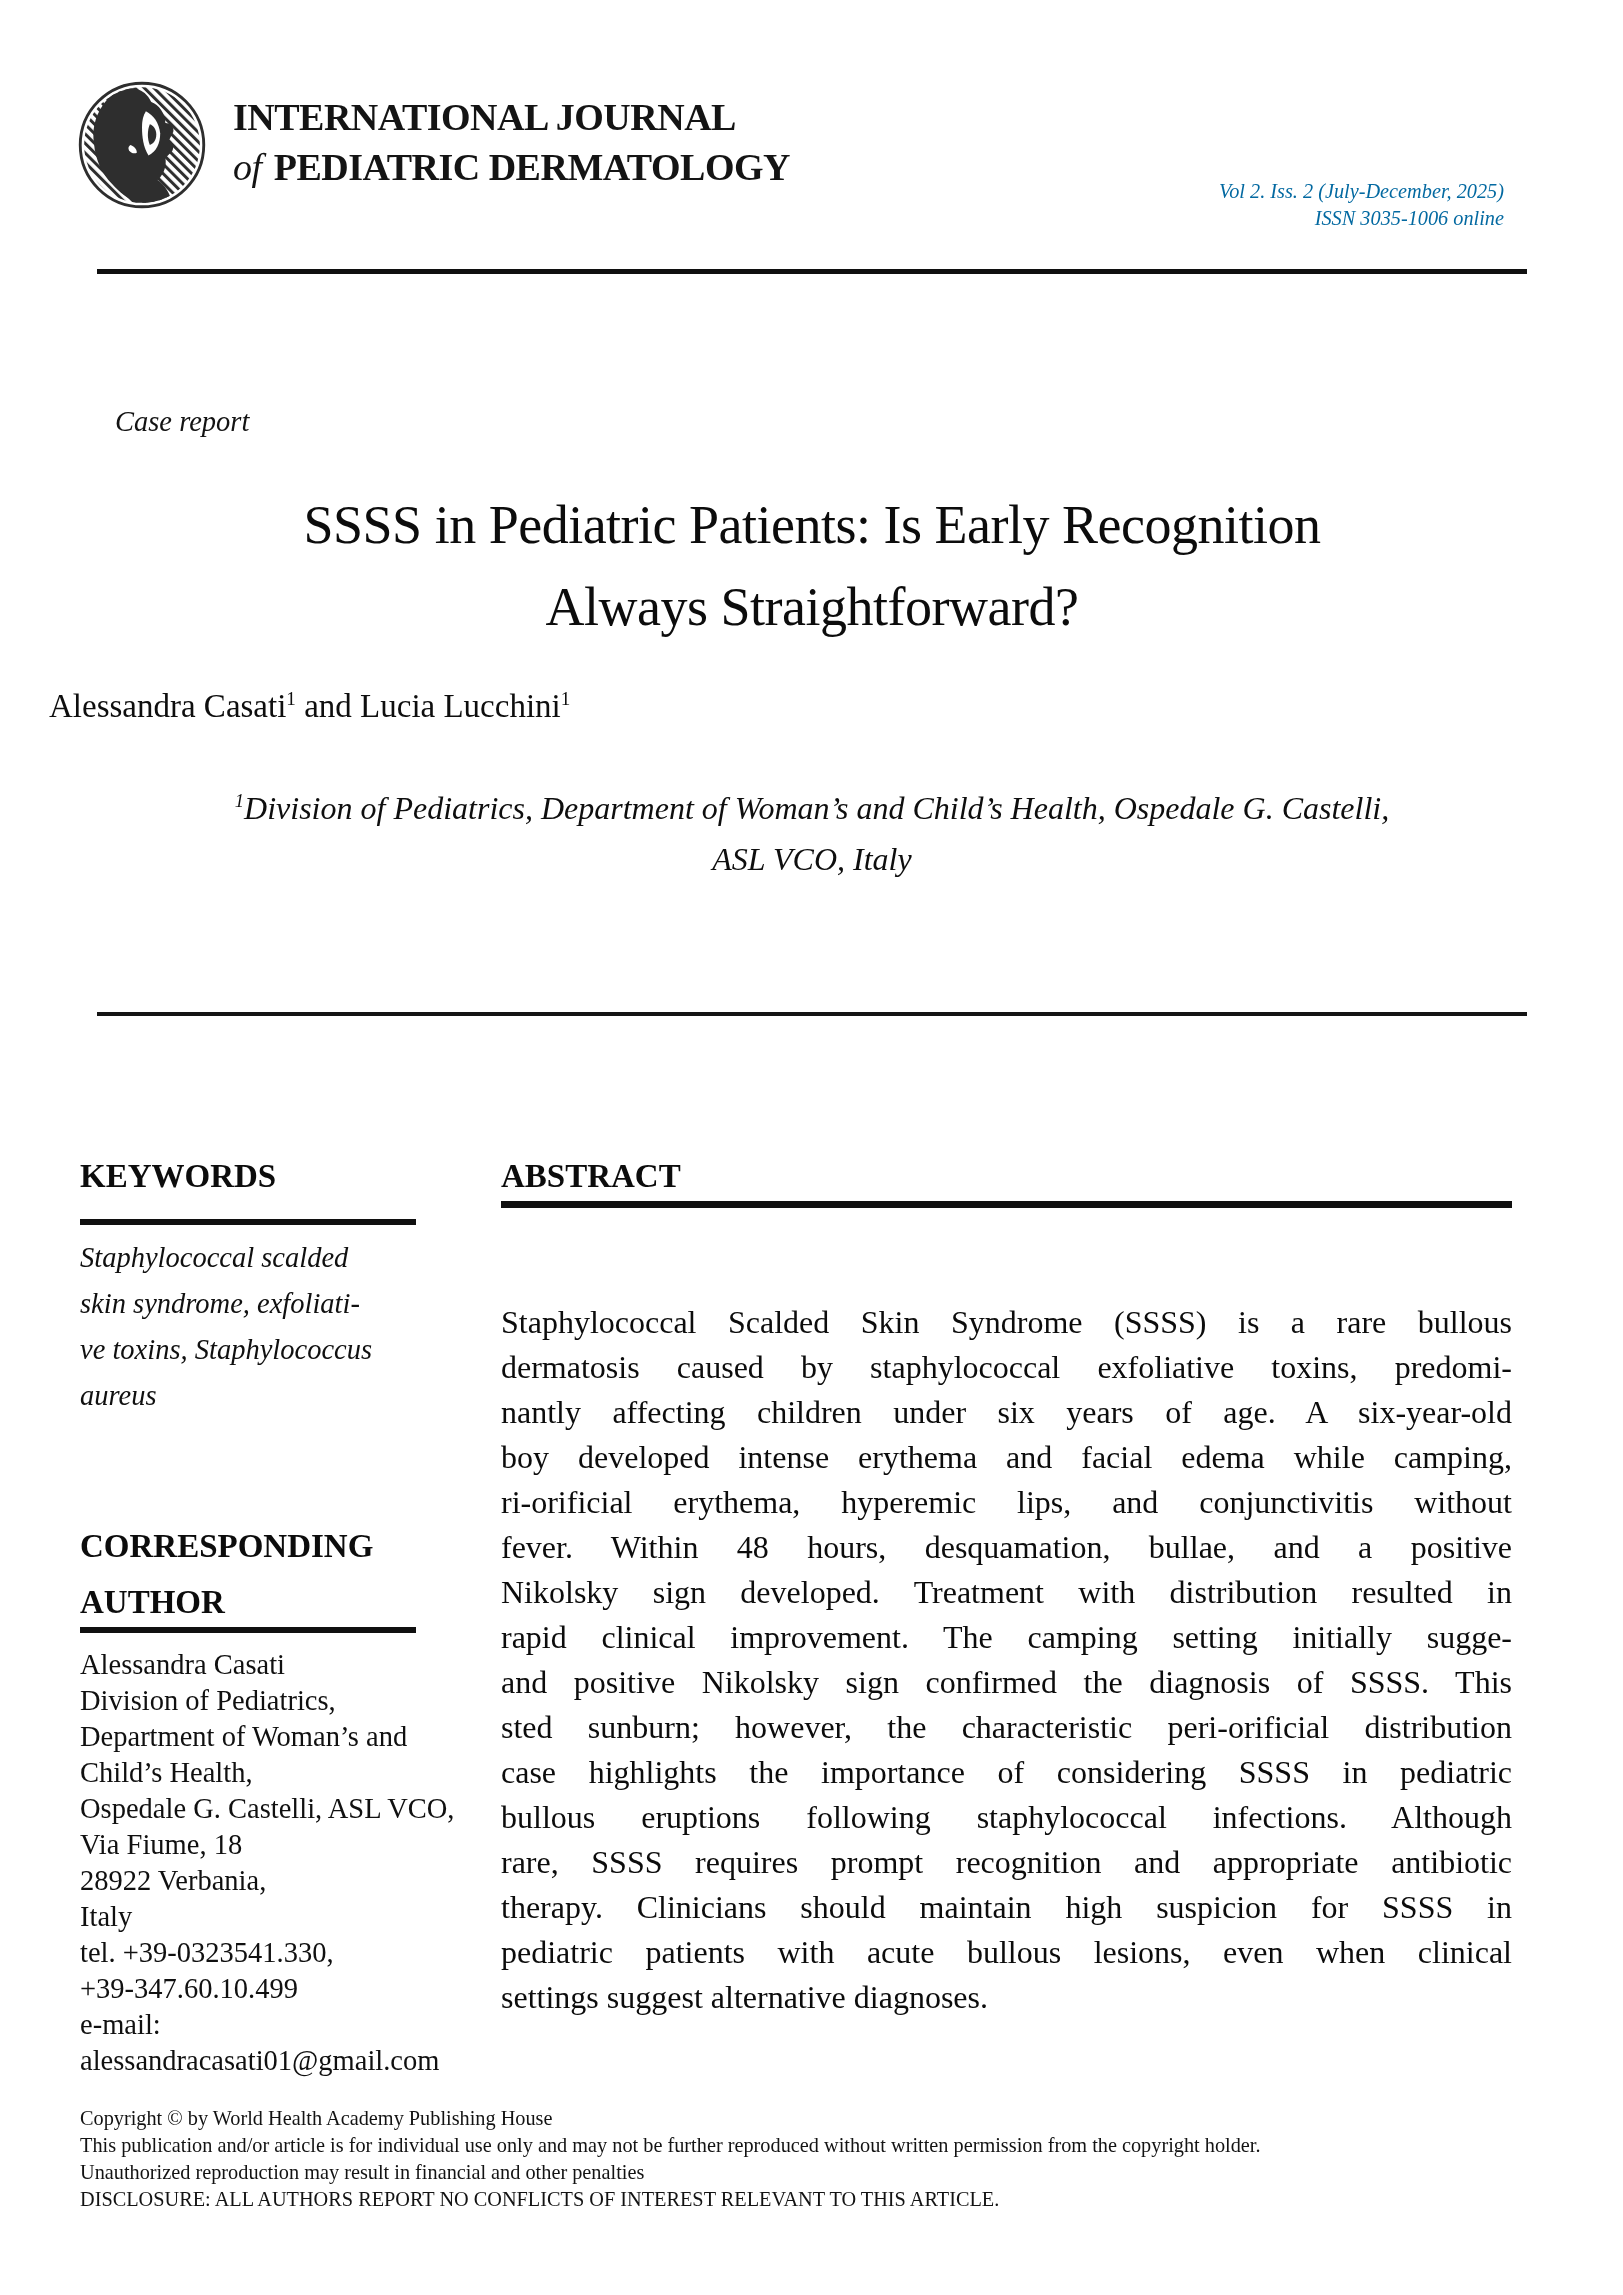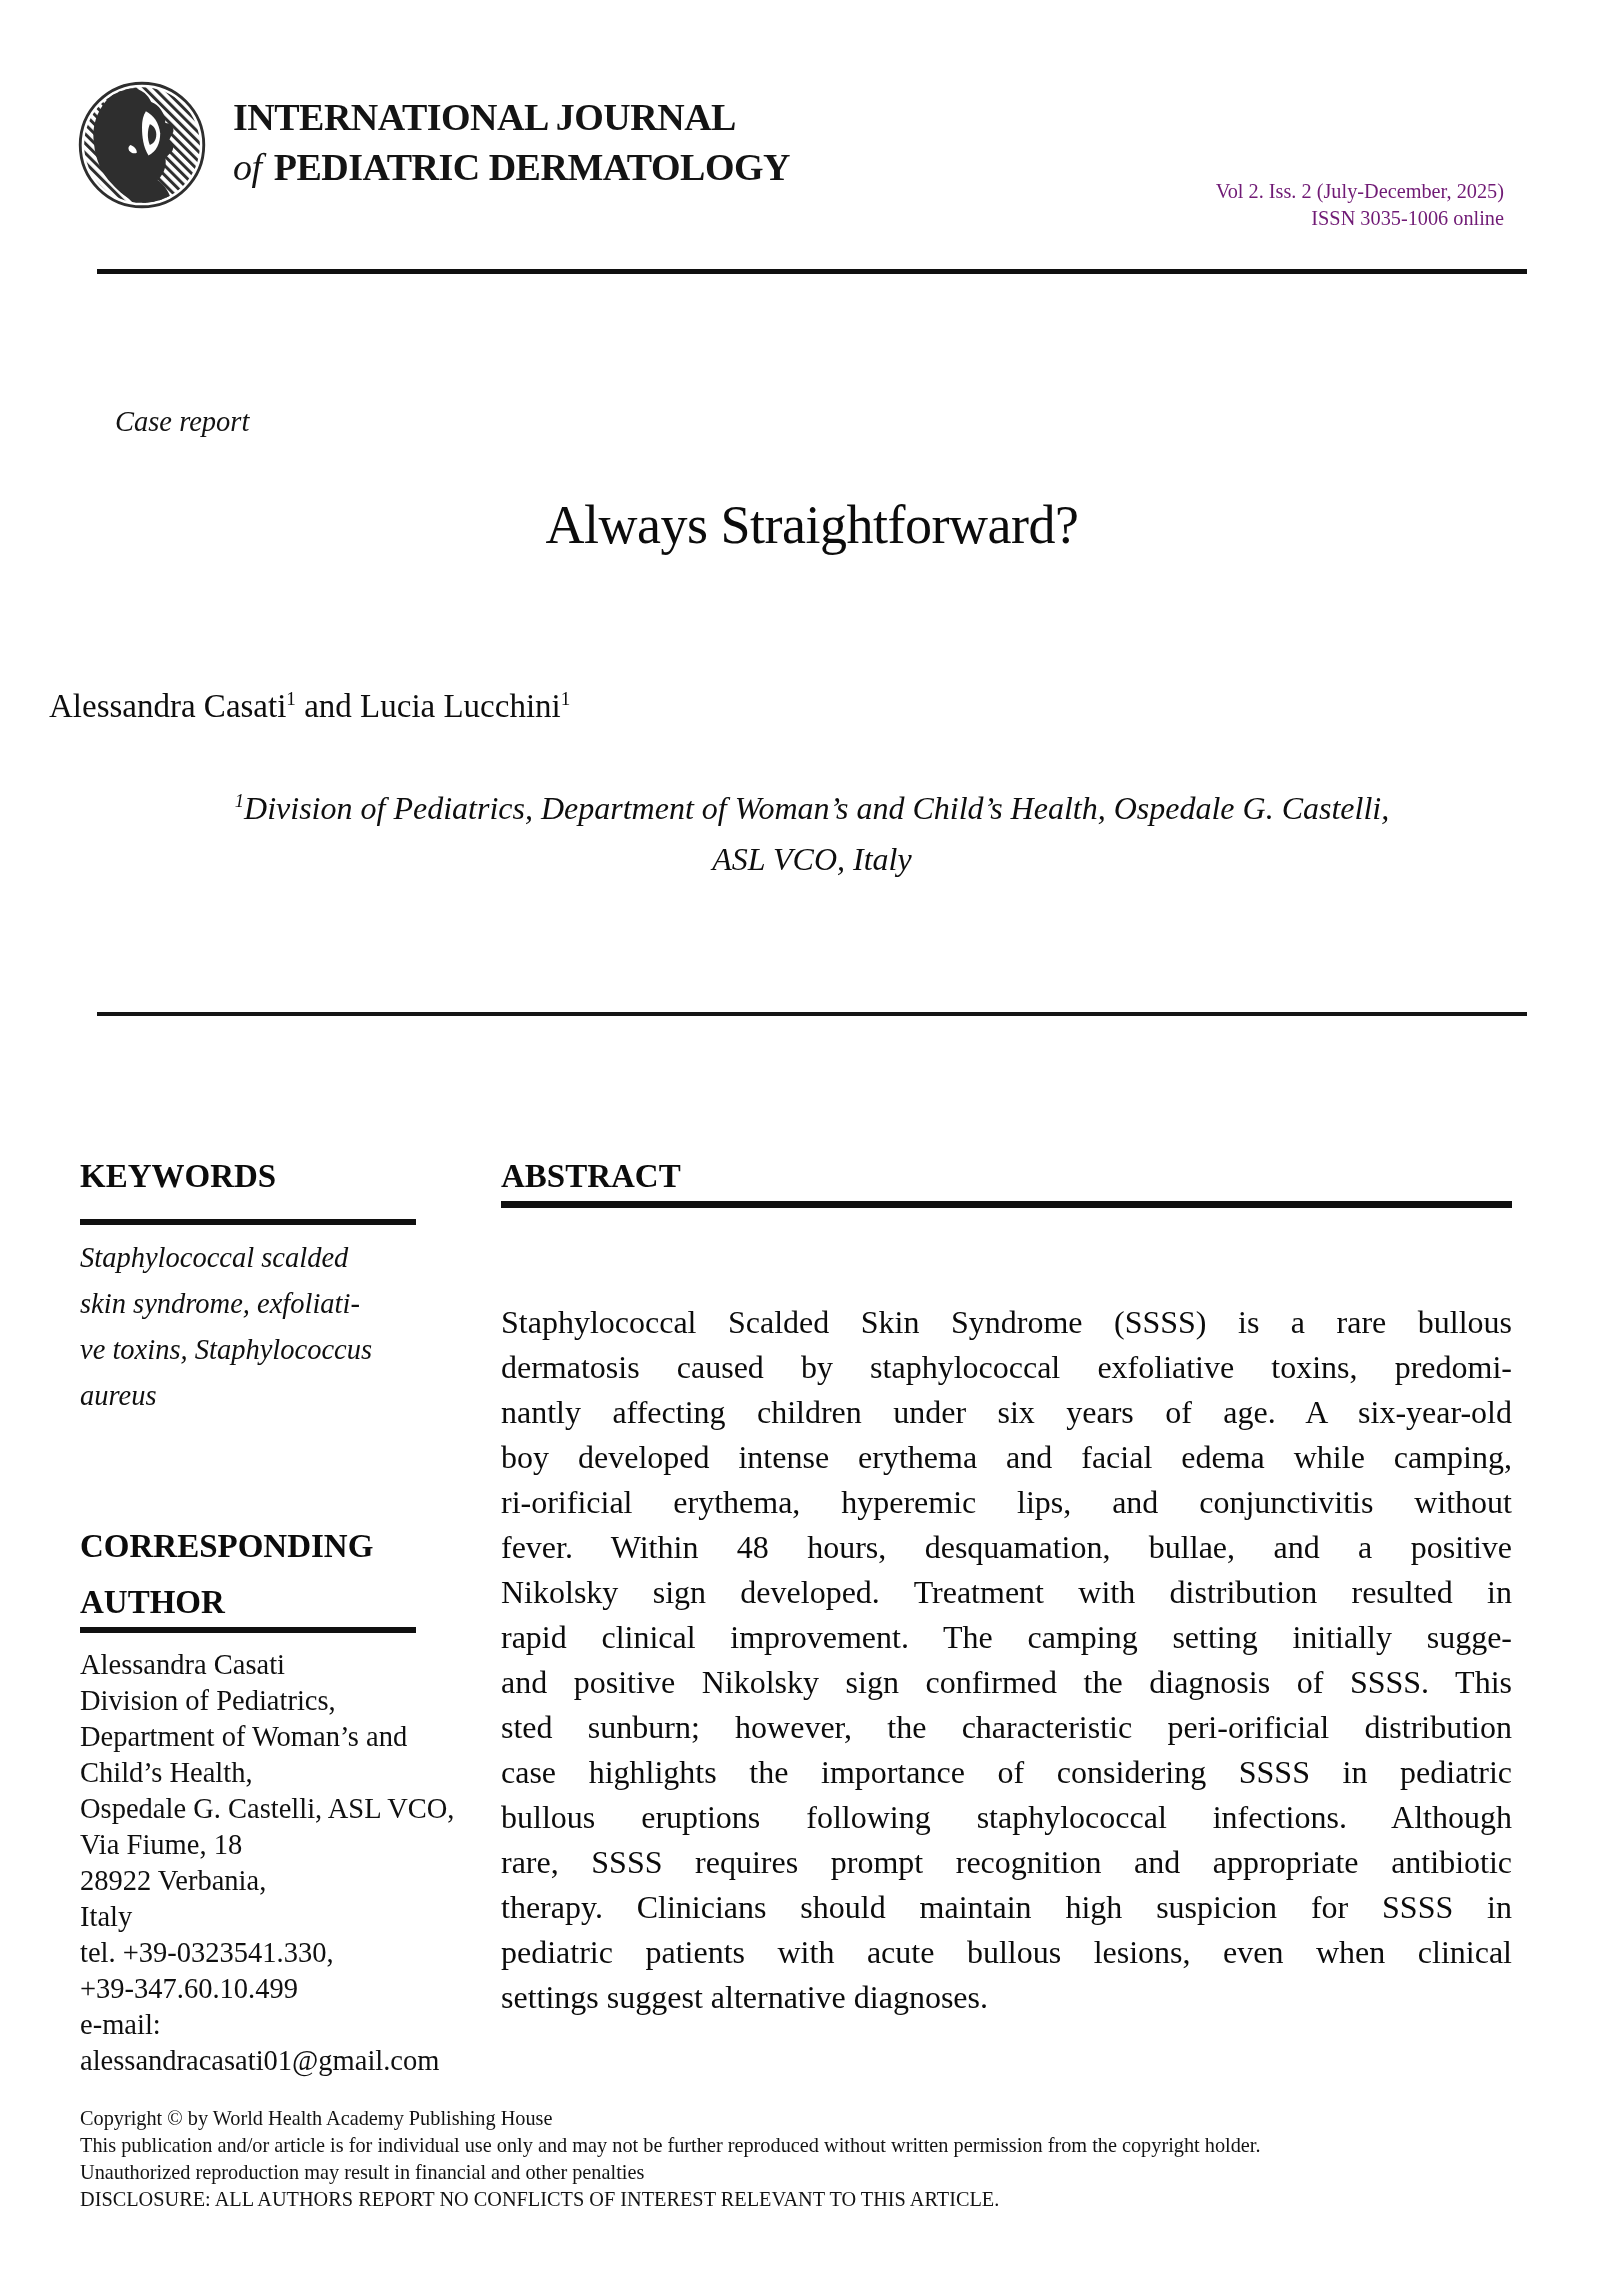--- a/index.html
+++ b/index.html
@@ -10,21 +10,21 @@
     font-family:"Liberation Serif","DejaVu Serif",serif;
     color:#0d0d0d;
     overflow:hidden;
   }
   
   .logo{position:absolute;left:77px;top:80px;width:130px;height:130px;}
   .journal-name{position:absolute;left:225px;top:92px;line-height:50px;font-size:38px;letter-spacing:-0.5px;color:#141414;margin-left:8px;}
   .journal-name .caps{font-weight:600;}
   .journal-name .ofword{font-style:italic;font-weight:500;}
   .journal-name .rest{margin-left:0.32em;}
-  .vol-block{position:absolute;right:119px;top:178px;text-align:right;font-size:20.3px;line-height:27px;color:#701a75;}
+  .vol-block{position:absolute;right:119px;top:178px;text-align:right;font-style:italic;font-size:20.3px;line-height:27px;color:#0369a1;}
   .rule-top{position:absolute;left:97px;top:269px;width:1430px;height:5.1px;background:#101010;}
   
   .case-report{position:absolute;left:115px;top:406px;font-style:italic;font-size:28.5px;color:#131313;}
   .title{position:absolute;left:49px;top:484px;width:1526px;text-align:center;font-size:54px;line-height:82px;letter-spacing:-0.5px;color:#0c0c0c;}
   .authors{position:absolute;left:49px;top:688px;width:1526px;font-size:33px;color:#0e0e0e;}
   .authors sup,.affiliation sup{font-size:58%;vertical-align:super;line-height:0;}
   .affiliation{position:absolute;left:49px;top:783px;width:1526px;text-align:center;font-style:italic;font-size:32px;line-height:51px;color:#0e0e0e;}
   .rule-mid{position:absolute;left:97px;top:1012px;width:1430px;height:3.6px;background:#151515;}
   
   .kw-heading{position:absolute;left:80px;top:1158px;font-size:33px;font-weight:700;letter-spacing:0px;color:#0c0c0c;}
@@ -77,20 +77,21 @@
   <div class="vol-block">
     <div>Vol 2. Iss. 2 (July-December, 2025)</div>
     <div>ISSN 3035-1006 online</div>
   </div>
 
   <div class="rule-top"></div>
 
   <div class="case-report">Case report</div>
 
   <div class="title">
+    <div>SSSS in Pediatric Patients: Is Early Recognition</div>
     <div>Always Straightforward?</div>
   </div>
 
   <div class="authors"><span>Alessandra Casati</span><sup>1</sup><span> and </span><span>Lucia Lucchini</span><sup>1</sup></div>
 
   <div class="affiliation">
     <div><sup>1</sup><span>Division of Pediatrics, Department of Woman’s and Child’s Health, Ospedale G. Castelli,</span></div>
     <div>ASL VCO, Italy</div>
   </div>
 

